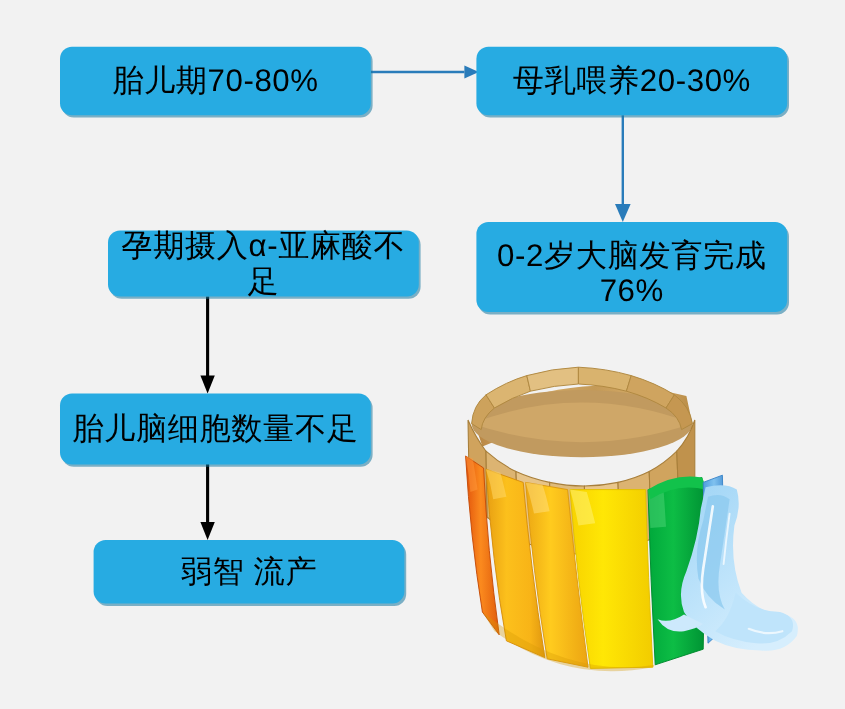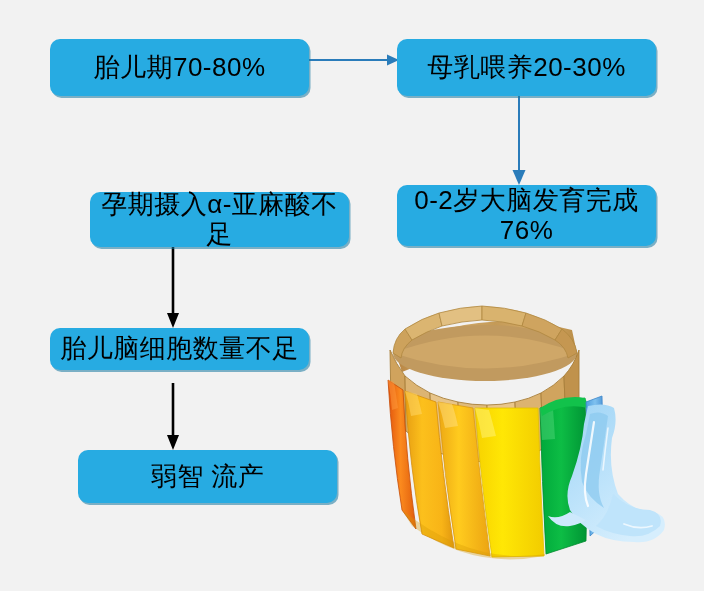--- a/index.html
+++ b/index.html
@@ -27,26 +27,26 @@
     line-height:1.14;
     letter-spacing:.5px;
     box-sizing:border-box;
     padding:2px 6px;
     user-select:none;
   }
 
   
   #n-prenatal  {left:50px;  top:39px;  width:259px; height:57px;}
   #n-intake    {left:50px;  top:192px; width:259px; height:55px;margin-left:40px;}
-  #n-cells     {left:50px;  top:328px; width:259px; height:42px;}
+  #n-cells     {left:50px;  top:328px; width:259px; height:59px;}
   #n-outcome   {left:50px;  top:450px; width:259px; height:53px;margin-left:28px;}
 
   
   #n-breast    {left:397px; top:39px;  width:259px; height:57px;}
-  #n-brain     {left:397px; top:185px; width:259px; height:61px;}
+  #n-brain     {left:397px; top:185px; width:259px; height:75px;align-items:flex-end;}
 
   
   .conn{position:absolute;}
   .conn svg{display:block;overflow:visible;}
 
   #c-h1   {left:309px; top:52px;}
   #c-vr1  {left:511px; top:96px;}
   #c-vl1  {left:165px; top:247px;}
   #c-vl2  {left:165px; top:383px;}
 

